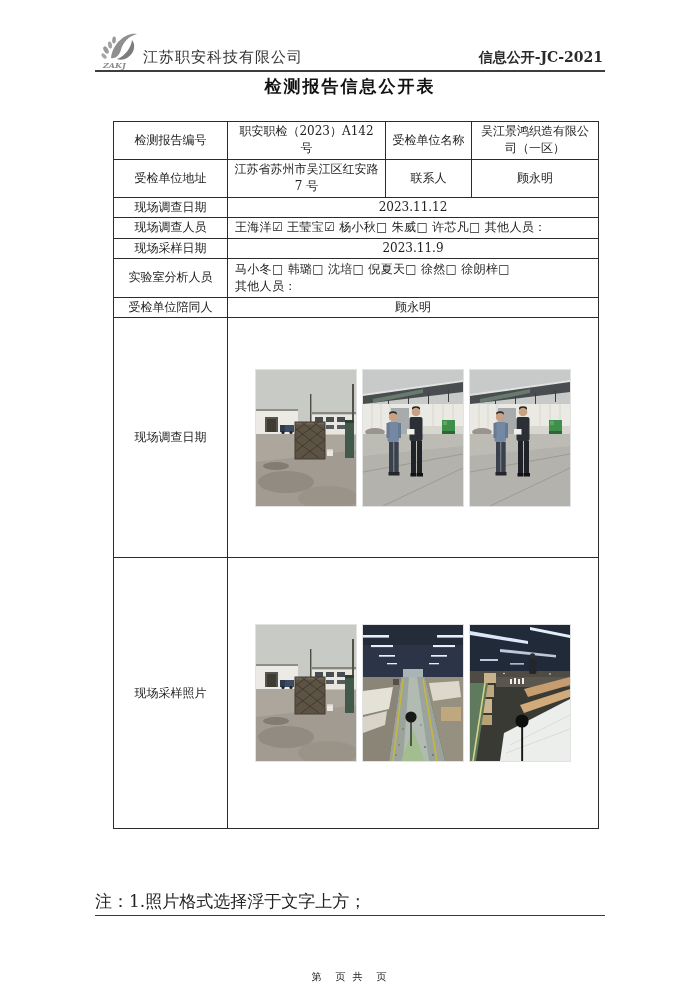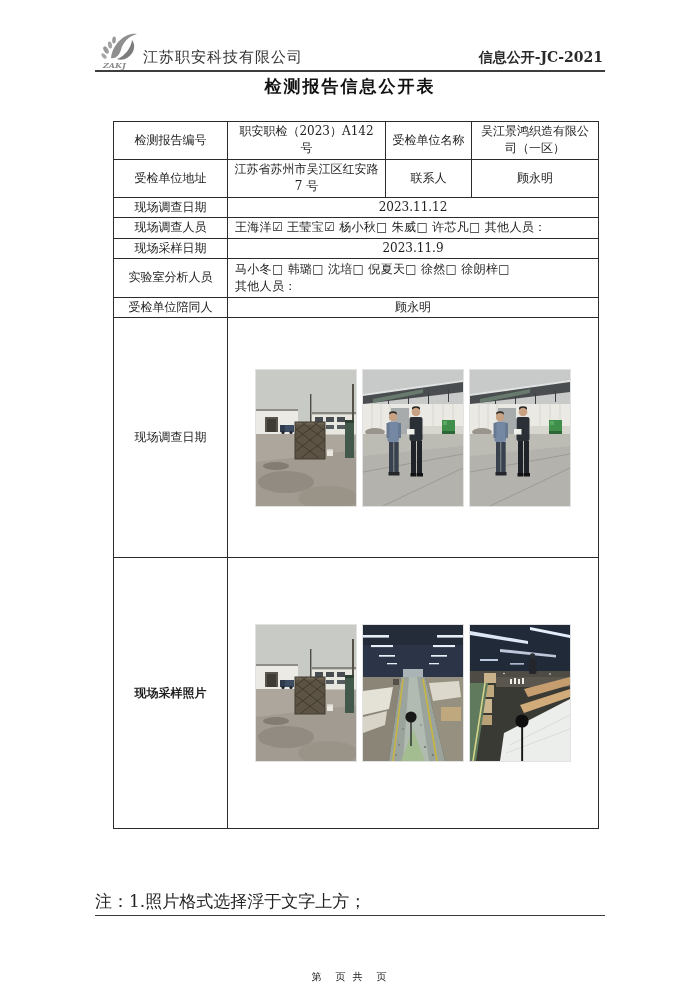--- a/index.html
+++ b/index.html
@@ -24,21 +24,21 @@
   
   table.form { position:absolute; left:113px; top:121px; border-collapse:collapse;
                table-layout:fixed; width:485px;border-radius:32px; }
   table.form td { border:1px solid #2b2b2b; font-size:12px; line-height:1.45;
                   vertical-align:middle; overflow:hidden; }
   td.lbl { text-align:center; padding:1px 5px; }
   td.val { text-align:center; padding:1px 6px; }
   td.chk { text-align:left; padding:1px 4px 1px 7px; font-size:11.5px; letter-spacing:.3px; }
   tr.r1 td { height:35px; }  tr.r2 td { height:38px; }  tr.r3 td { height:40px; }
   tr.rs td { height:19px; }  tr.r8 td { height:39px; }  tr.r9 td { height:20px; }
-  tr.rp1 td { height:240px; } tr.rp2 td { height:271px;font-weight:bold; }
+  tr.rp1 td { height:240px; } tr.rp2 td { height:271px; }
   td.photos { vertical-align:middle; }
   .photo-strip { display:flex; justify-content:center; align-items:center; gap:7px; }
   .photo-strip svg { display:block; box-shadow:0 0 0 1px #e2e2e2; }
   
   .note { position:absolute; left:95px; top:890px; font-size:17px; color:#222; }
   .ftr-rule { position:absolute; left:95px; top:915px; width:510px; height:0;
               border-top:1.5px solid #3a3a3a; }
   .ftr-text { position:absolute; left:0; top:970px; width:700px; text-align:center;
               font-size:10px; letter-spacing:2px; color:#222; }
 </style>

